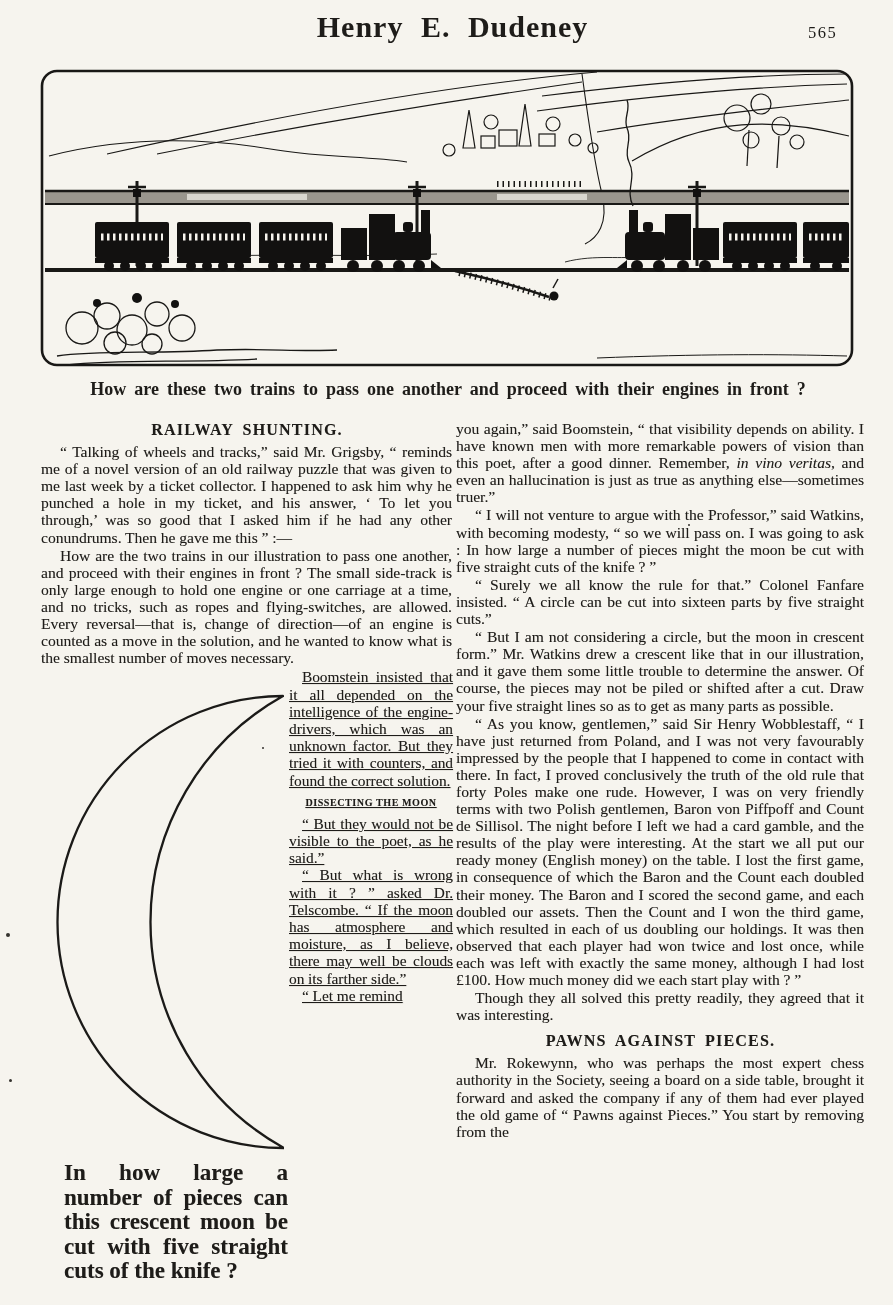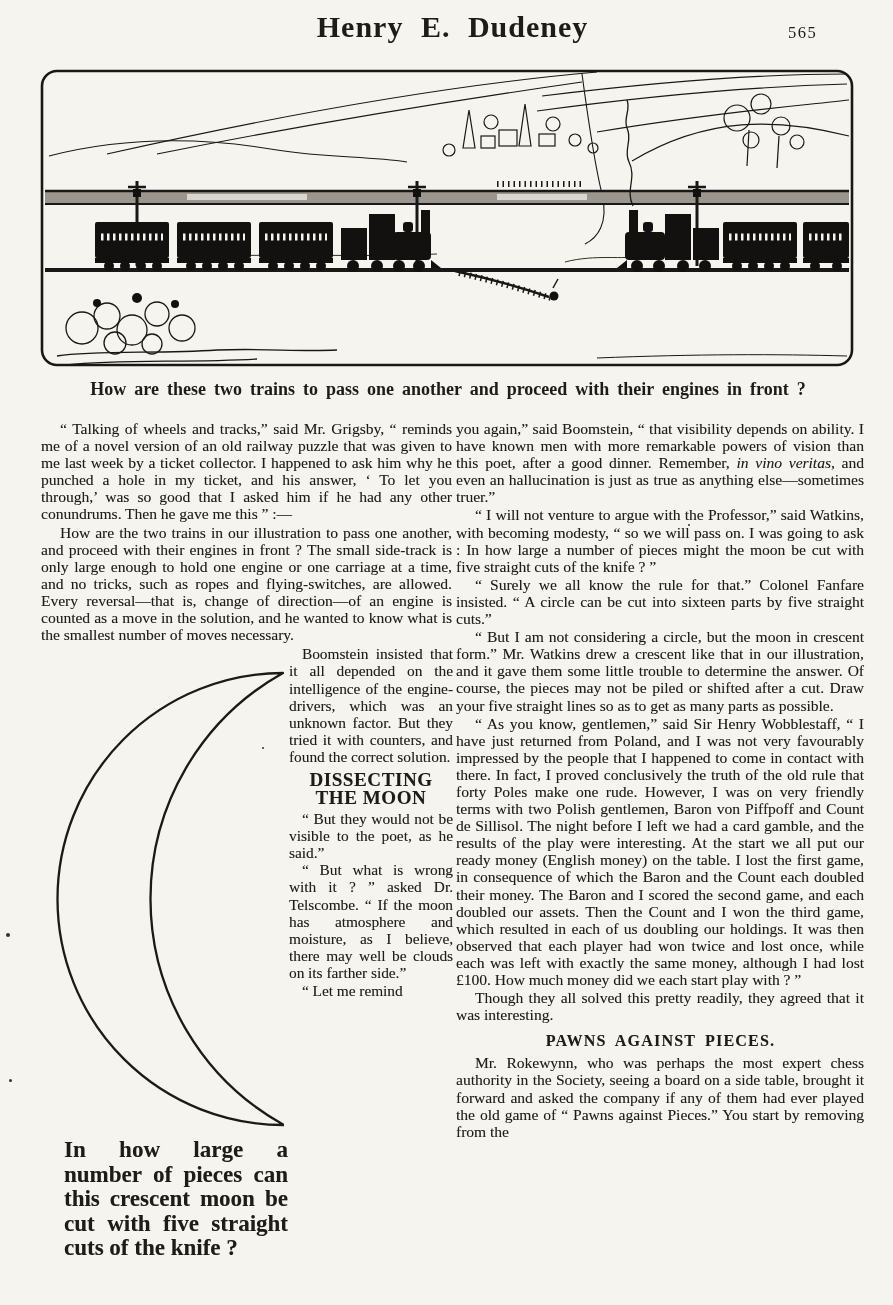--- a/index.html
+++ b/index.html
@@ -1,44 +1,44 @@
 <!DOCTYPE html>
 <html><head>
 <meta charset="utf-8">
 <style>
   html,body{margin:0;padding:0;background:#e8e6e0;}
   .page{position:relative;width:893px;height:1305px;margin:0 auto;background:#f6f4ee;overflow:hidden;
         font-family:"Liberation Serif","DejaVu Serif",serif;color:#1e1c19;padding-left:12px;}
   
   .hdr-title{position:absolute;top:10px;left:0;width:100%;text-align:center;
              font-size:30px;font-weight:700;word-spacing:9px;letter-spacing:1px;}
-  .hdr-page-no{position:absolute;top:23px;left:788px;font-size:16.5px;letter-spacing:1.5px;}
+  .hdr-page-no{position:absolute;top:23px;left:808px;font-size:16.5px;letter-spacing:1.5px;}
   
   .train-fig{position:absolute;left:37px;top:66px;width:820px;height:304px;}
   .train-caption{position:absolute;top:379px;left:40px;width:816px;text-align:center;
                  font-weight:700;font-size:18px;word-spacing:3.5px;}
   
   .col{position:absolute;top:420px;font-size:15.5px;line-height:17.1px;text-align:justify;
        text-shadow:0.25px 0.25px 0 rgba(30,28,24,.35);}
   .col-left{left:41px;width:412px;}
   .col-right{left:456px;width:409px;}
   .col p{margin:0 1px 1px 0;text-indent:19px;}
   .col p.noindent{text-indent:0;}
   .col h3{margin:1px 0 5px 0;font-size:16px;font-weight:700;text-align:center;
           letter-spacing:1.2px;word-spacing:4px;text-indent:0;}
   .col-right h3{margin-top:9px;}
   
   .moon-row{display:flex;margin-top:2px;}
   .moon-stack{width:245px;flex:none;}
   .moon-svg{display:block;margin-top:6px;}
   .moon-caption{width:224px;margin:9px 0 0 23px;font-weight:700;font-size:23px;
                 line-height:24.5px;text-align:justify;}
-  .narrow{flex:1;margin-left:3px;font-size:15.3px;line-height:17.2px;}
+  .narrow{flex:1;margin-left:3px;font-size:15.3px;line-height:17.2px;text-decoration:underline;}
   .narrow p{margin:0;text-indent:13px;}
-  .narrow h4{margin:5px 0 3px 0;font-size:19px;font-weight:700;text-align:center;
+  .narrow h4{margin:5px 0 3px 0;font-size:10px;font-weight:700;text-align:center;
              letter-spacing:.6px;text-indent:0;line-height:18px;}
   
   .speck{position:absolute;background:#34322e;border-radius:50%;}
   svg .ink{stroke:#191816;fill:none;}
   svg .fill{fill:#121110;stroke:none;}
 </style>
 </head>
 <body>
 
 <div class="page">
@@ -188,20 +188,21 @@
         <circle class="fill" cx="138" cy="238" r="4"></circle>
       <path d="M20,290 C60,284 120,288 180,284 C230,282 260,286 300,284"></path>
       <path d="M30,299 C80,293 150,297 220,293"></path>
       <path d="M560,292 C660,288 740,288 810,290" stroke-width="1"></path>
     </g>
   </svg>
 
   <div class="train-caption">How are these two trains to pass one another and proceed with their engines in front ?</div>
 
   <div class="col col-left">
+    <h3>RAILWAY SHUNTING.</h3>
     <p>“ Talking of wheels and tracks,” said Mr. Grigsby, “ reminds me of a novel version of an old railway puzzle that was given to me last week by a ticket collector. I happened to ask him why he punched a hole in my ticket, and his answer, ‘ To let you through,’ was so good that I asked him if he had any other conundrums. Then he gave me this ” :—</p>
     <p>How are the two trains in our illustration to pass one another, and proceed with their engines in front ? The small side-track is only large enough to hold one engine or one carriage at a time, and no tricks, such as ropes and flying-switches, are allowed. Every reversal—that is, change of direction—of an engine is counted as a move in the solution, and he wanted to know what is the smallest number of moves necessary.</p>
 
     <div class="moon-row">
       <div class="moon-stack">
         <svg class="moon-svg" width="243" height="478" viewBox="0 0 243 478" xmlns="http://www.w3.org/2000/svg">
           <path d="M242,22 A226,226 0 1 0 243,474 A258.5,258.5 0 0 1 242,22 Z" fill="none" stroke="#1b1a18" stroke-width="2.3" stroke-linejoin="round"></path>
         </svg>
         <div class="moon-caption">In how large a number of pieces can this crescent moon be cut with five straight cuts of the knife ?</div>
       </div>

